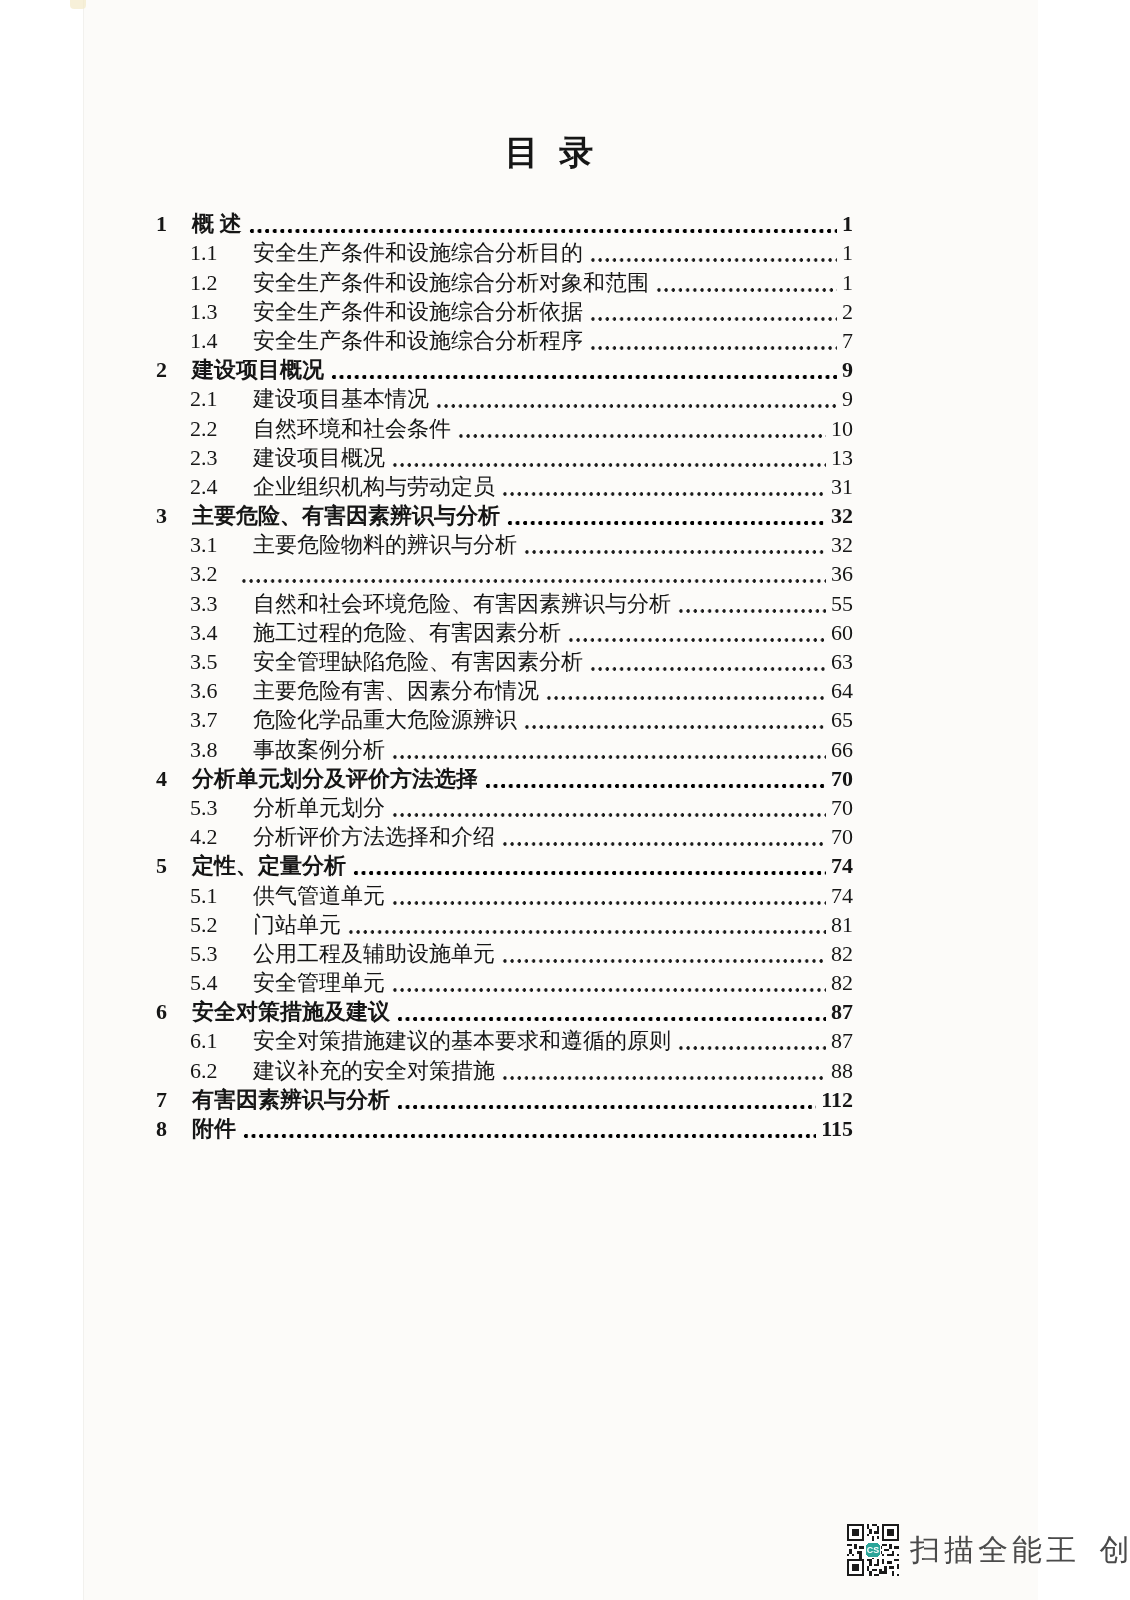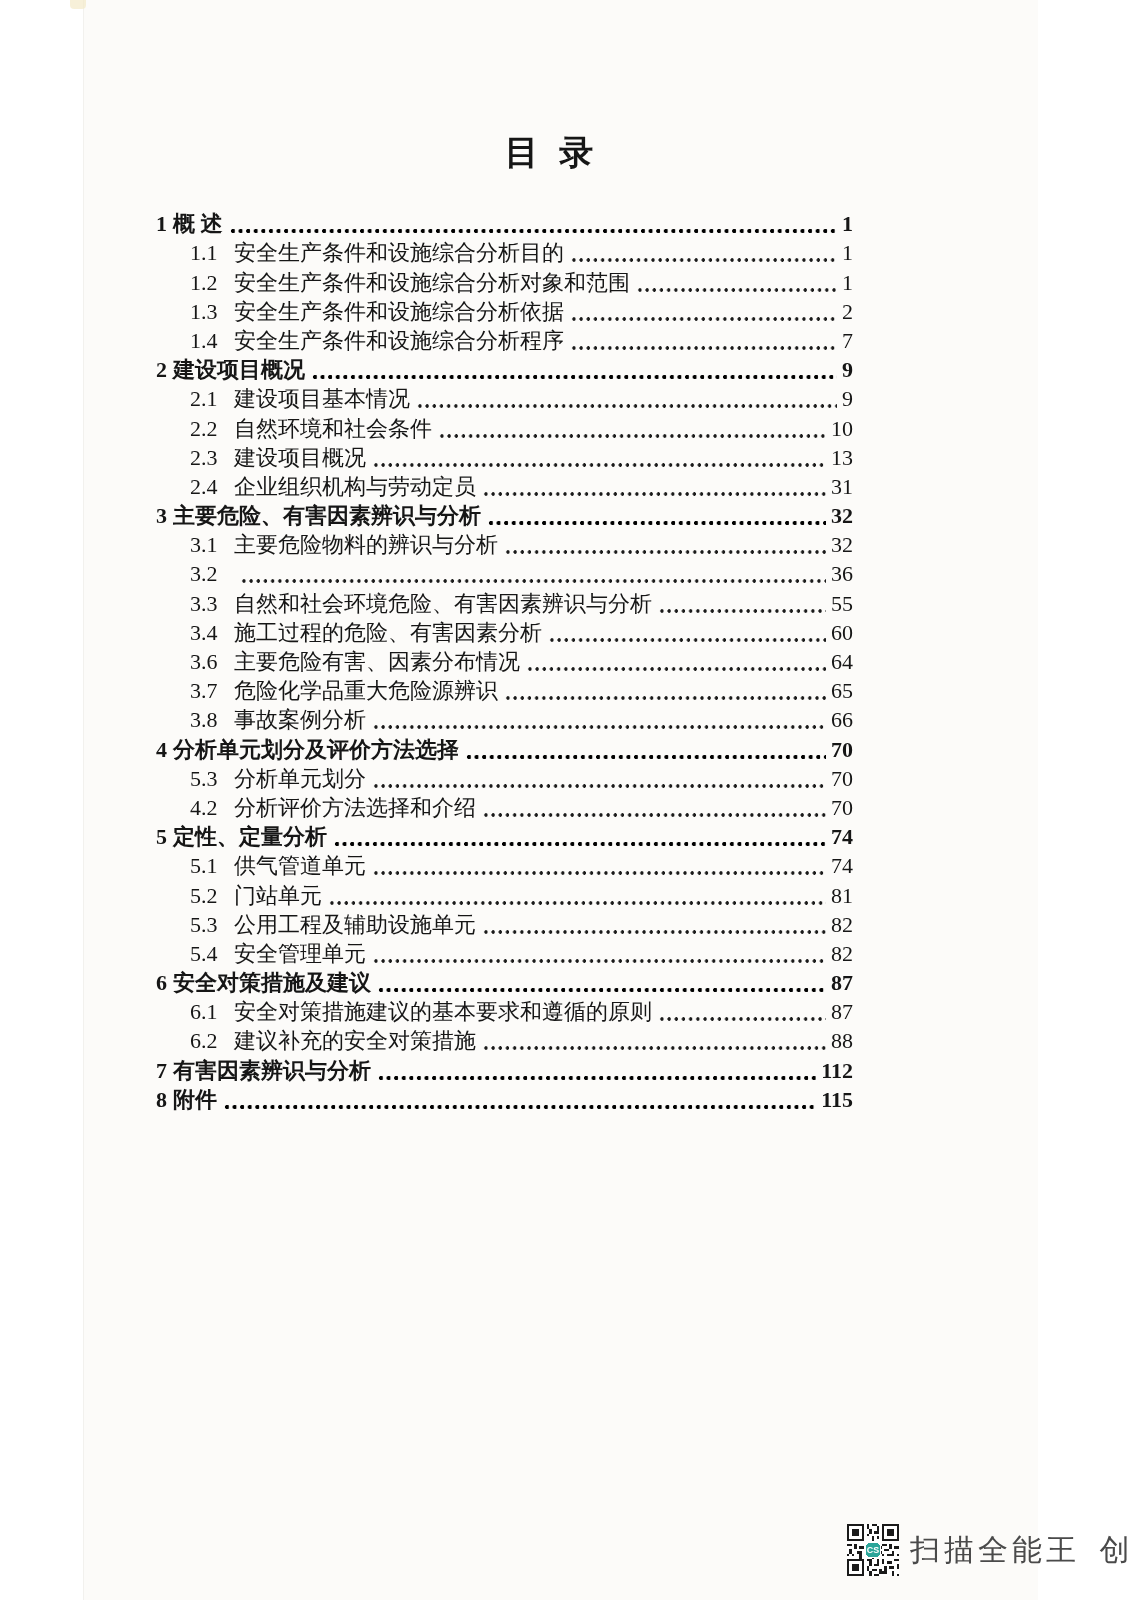--- a/index.html
+++ b/index.html
@@ -40,21 +40,21 @@
   .toc-row {
     display: flex;
     align-items: flex-end;
     height: 29.2px;
     font-size: 22px;
     line-height: 26px;
     color: #161616;
     white-space: nowrap;
   }
   .toc-row .num { flex: 0 0 auto; }
-  .toc-row .label { flex: 0 0 auto; }
+  .toc-row .label { flex: 0 0 auto; margin-left: 19px; }
   .toc-row .pg { flex: 0 0 auto; }
   .lvl1 { font-weight: 700; }
   .lvl1 .num { min-width: 17px; margin-right: 0; }
   .lvl2 { padding-left: 34px; }
   .lvl2 .num { min-width: 44px; margin-top: 44px; }
   .leader {
     flex: 1 1 auto;
     height: 6px;
     align-self: flex-end;
     margin: 0 5px 3px 7px;
@@ -180,20 +180,26 @@
         <span class="leader"></span>
         <span class="pg">55</span>
       </div>
       <div class="toc-row lvl2">
         <span class="num">3.4</span>
         <span class="label">施工过程的危险、有害因素分析</span>
         <span class="leader"></span>
         <span class="pg">60</span>
       </div>
       <div class="toc-row lvl2">
+        <span class="num">3.5</span>
+        <span class="label">安全管理缺陷危险、有害因素分析</span>
+        <span class="leader"></span>
+        <span class="pg">63</span>
+      </div>
+      <div class="toc-row lvl2">
         <span class="num">3.6</span>
         <span class="label">主要危险有害、因素分布情况</span>
         <span class="leader"></span>
         <span class="pg">64</span>
       </div>
       <div class="toc-row lvl2">
         <span class="num">3.7</span>
         <span class="label">危险化学品重大危险源辨识</span>
         <span class="leader"></span>
         <span class="pg">65</span>

